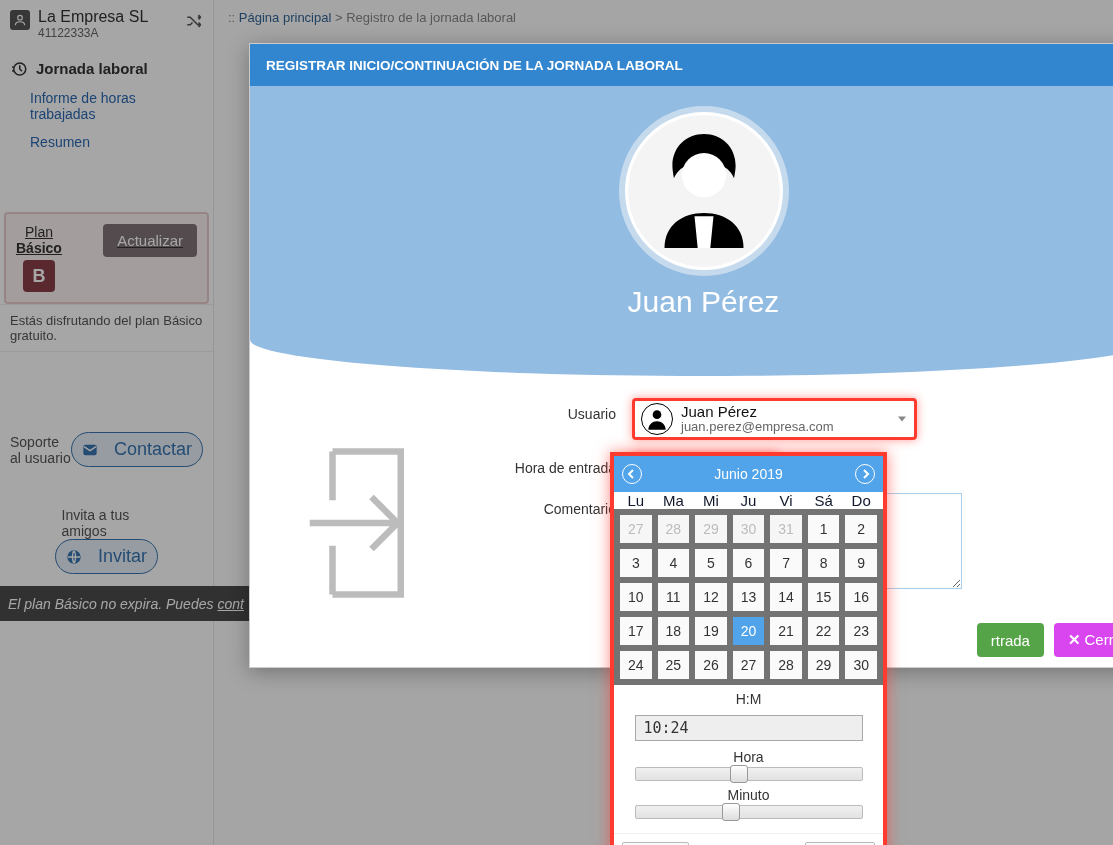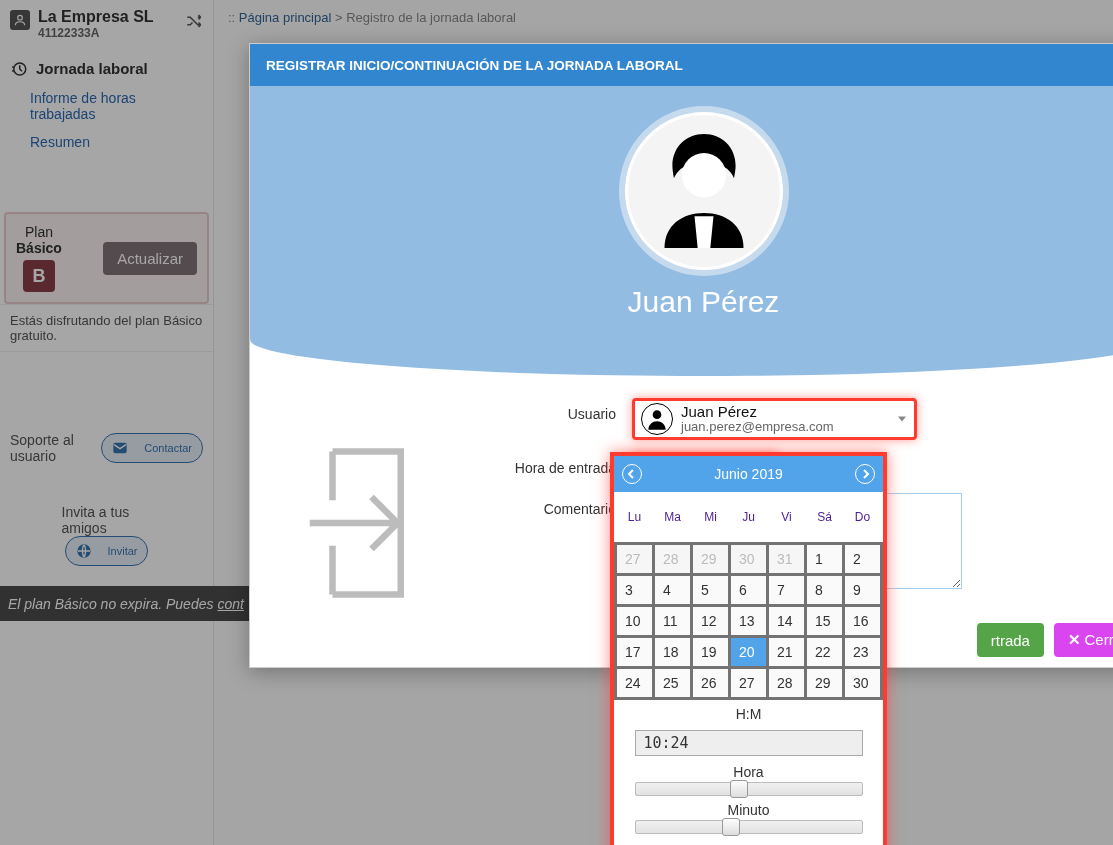--- a/index.html
+++ b/index.html
@@ -1,38 +1,38 @@
 <!DOCTYPE html>
 <html><head>
 <meta charset="utf-8">
 <style>
   * { margin:0; padding:0; box-sizing:border-box; font-family:"Segoe UI","Helvetica Neue",Arial,sans-serif; }
   body { background:#f4f4f4; color:#333; font-size:14px; width:1113px; height:845px; position:relative; overflow:hidden; }
   .sidebar { position:absolute; left:0; top:0; width:214px; height:100%; background:#fff; border-right:1px solid #e5e5e5; }
-  .company-block { display:flex; align-items:flex-start; gap:8px; padding:8px 10px;font-weight:bold; }
+  .company-block { display:flex; align-items:flex-start; gap:8px; padding:8px 10px; }
   .company-icon { width:20px;height:20px;background:#555;border-radius:3px;display:flex;align-items:center;justify-content:center;color:#fff;font-size:14px;margin-top:2px;}
   .company-name { font-size:16px;color:#333; }
   .company-id { font-size:12px;color:#666; }
   .shuffle-icon { margin-left:auto;color:#888;margin-top:4px; }
   .shuffle-icon svg{stroke:#555;}
   .section-title { display:flex;align-items:flex-start;gap:8px;padding:12px 10px 6px 10px;font-weight:700;font-size:15px;color:#333;}
   .section-title svg{stroke:#333;}
   .nav-link { display:block;padding:6px 10px 6px 30px;color:#2c69b3;font-size:14px;cursor:pointer;}
-  .plan-box { margin:56px 4px 0 4px;border:2px solid #e8cccc;border-radius:4px;background:#fbf1f1;padding:10px;display:flex;align-items:center;justify-content:space-between;}
+  .plan-box { margin:56px 4px 0 4px;border:2px solid #e8cccc;border-radius:4px;background:#fbf1f1;padding:10px;display:flex;align-items:flex-start;justify-content:space-between;text-decoration:underline;}
   .plan-left{ text-align:center; }
   .plan-text{font-size:14px;color:#333}
   .plan-basic{font-weight:700}
   .plan-letter{display:inline-block;background:#8a3e49;color:#fff;font-weight:700;font-size:18px;width:32px;height:32px;border-radius:4px;line-height:32px;text-align:center;margin-top:4px;}
   .btn{display:inline-block;border:none;border-radius:4px;padding:8px 14px;font-size:15px;cursor:pointer;color:#fff;}
   .btn-gray{background:#807378}
   .plan-note{padding:8px 10px;border-top:1px solid #eee;border-bottom:1px solid #eee;font-size:13px;color:#555;background:#fff;}
   .side-row{display:flex;align-items:center;justify-content:space-between;padding:0 10px;margin-top:80px;}
   .side-row + .side-row{margin-top:40px;flex-direction:column;}
   .side-row-label{font-size:14px;color:#555;max-width:90px;}
-  .pill{display:inline-flex;align-items:center;gap:16px;border:1px solid #3975b1;color:#3975b1;background:#e8f0fa;padding:6px 10px;border-radius:18px;font-size:11px;cursor:pointer;}
+  .pill{display:inline-flex;align-items:center;gap:16px;border:1px solid #3975b1;color:#3975b1;background:#e8f0fa;padding:6px 10px;border-radius:18px;font-size:18px;cursor:pointer;}
   .pill svg{stroke:#3975b1;fill:none;}
   .footer-bar{position:absolute;left:0;bottom:224px;right:0;height:35px;background:#4c4c4c;color:#fff;font-style:italic;display:flex;align-items:center;padding-left:8px;font-size:14px;}
   .footer-bar a{color:#fff;text-decoration:underline;margin-left:4px;}
 
   .content-area{position:absolute;left:214px;top:0;right:0;height:100%;background:#fdfdfd;padding:6px 12px;}
   .breadcrumb{color:#888;font-size:13px;padding:4px 0 10px 2px;}
   .breadcrumb a{color:#336699}
 
   .overlay{position:absolute;inset:0;background:rgba(0,0,0,.35);}
   .modal{position:absolute;left:249px;top:43px;width:909px;background:#fff;border:1px solid #ccc;box-shadow:0 4px 20px rgba(0,0,0,.3);}
@@ -57,22 +57,22 @@
   .modal-actions{display:flex;justify-content:flex-end;gap:10px;padding:10px 16px;}
   .btn-green{background:#55a447}
   .btn-blue{background:#d946ef}
   .btn .x{font-weight:700;margin-right:4px}
 
   .picker{position:absolute;left:610px;top:452px;width:277px;border:4px solid #ff3b30;box-shadow:0 0 14px rgba(255,59,48,.6);background:#fff}
   .picker-hdr{background:#51a4ea;color:#fff;height:36px;display:flex;align-items:center;justify-content:space-between;padding:0 8px;font-size:14px}
   .nav-circle{width:20px;height:20px;border:1.5px solid #fff;border-radius:50%;display:flex;align-items:center;justify-content:center;cursor:pointer}
   .nav-circle svg{stroke:#fff}
   .cal{width:100%;border-collapse:collapse;background:#fff;table-layout:fixed;}
-  .cal th{font-weight:400;color:#4c1d95;font-size:12px;padding:18px 0;background:#fff}
-  .cal td{border:3px solid #737373;text-align:left;padding:6px 8px;font-size:14px;color:#333;background:#fafafa}
+  .cal th{font-weight:400;color:#0f172a;font-size:15px;padding:0 0;background:#fff}
+  .cal td{border:6px solid #737373;text-align:center;padding:6px 8px;font-size:14px;color:#333;background:#fafafa}
   .cal td.oth{color:#bbb;background:#f6f6f6}
   .cal td.sel{background:#51a4ea;color:#fff}
   .hm-block{padding:4px 12px 8px 12px;text-align:center;background:#fff;}
   .hm-title{font-size:14px;color:#333;margin:2px 0}
   .hm-val{border:1px solid #aaa;background:#eee;padding:3px 8px;font-family:Consolas,monospace;font-size:15px;width:228px;margin:8px auto;text-align:left}
   .slider-track{height:14px;border:1px solid #bbb;border-radius:2px;background:linear-gradient(#f0f0f0,#e2e2e2);margin:2px auto 6px auto;width:228px;position:relative}
   .slider-thumb{position:absolute;top:-3px;width:18px;height:18px;border:1px solid #999;border-radius:3px;background:linear-gradient(#fefefe,#ddd)}
   .picker-footer{display:flex;justify-content:space-between;padding:8px;border-top:1px solid #eee;background:#fff}
   .picker-btn{border:1px solid #bbb;background:linear-gradient(#fafafa,#e7e7e7);padding:5px 14px;font-size:14px;cursor:pointer;border-radius:2px}
 </style>

